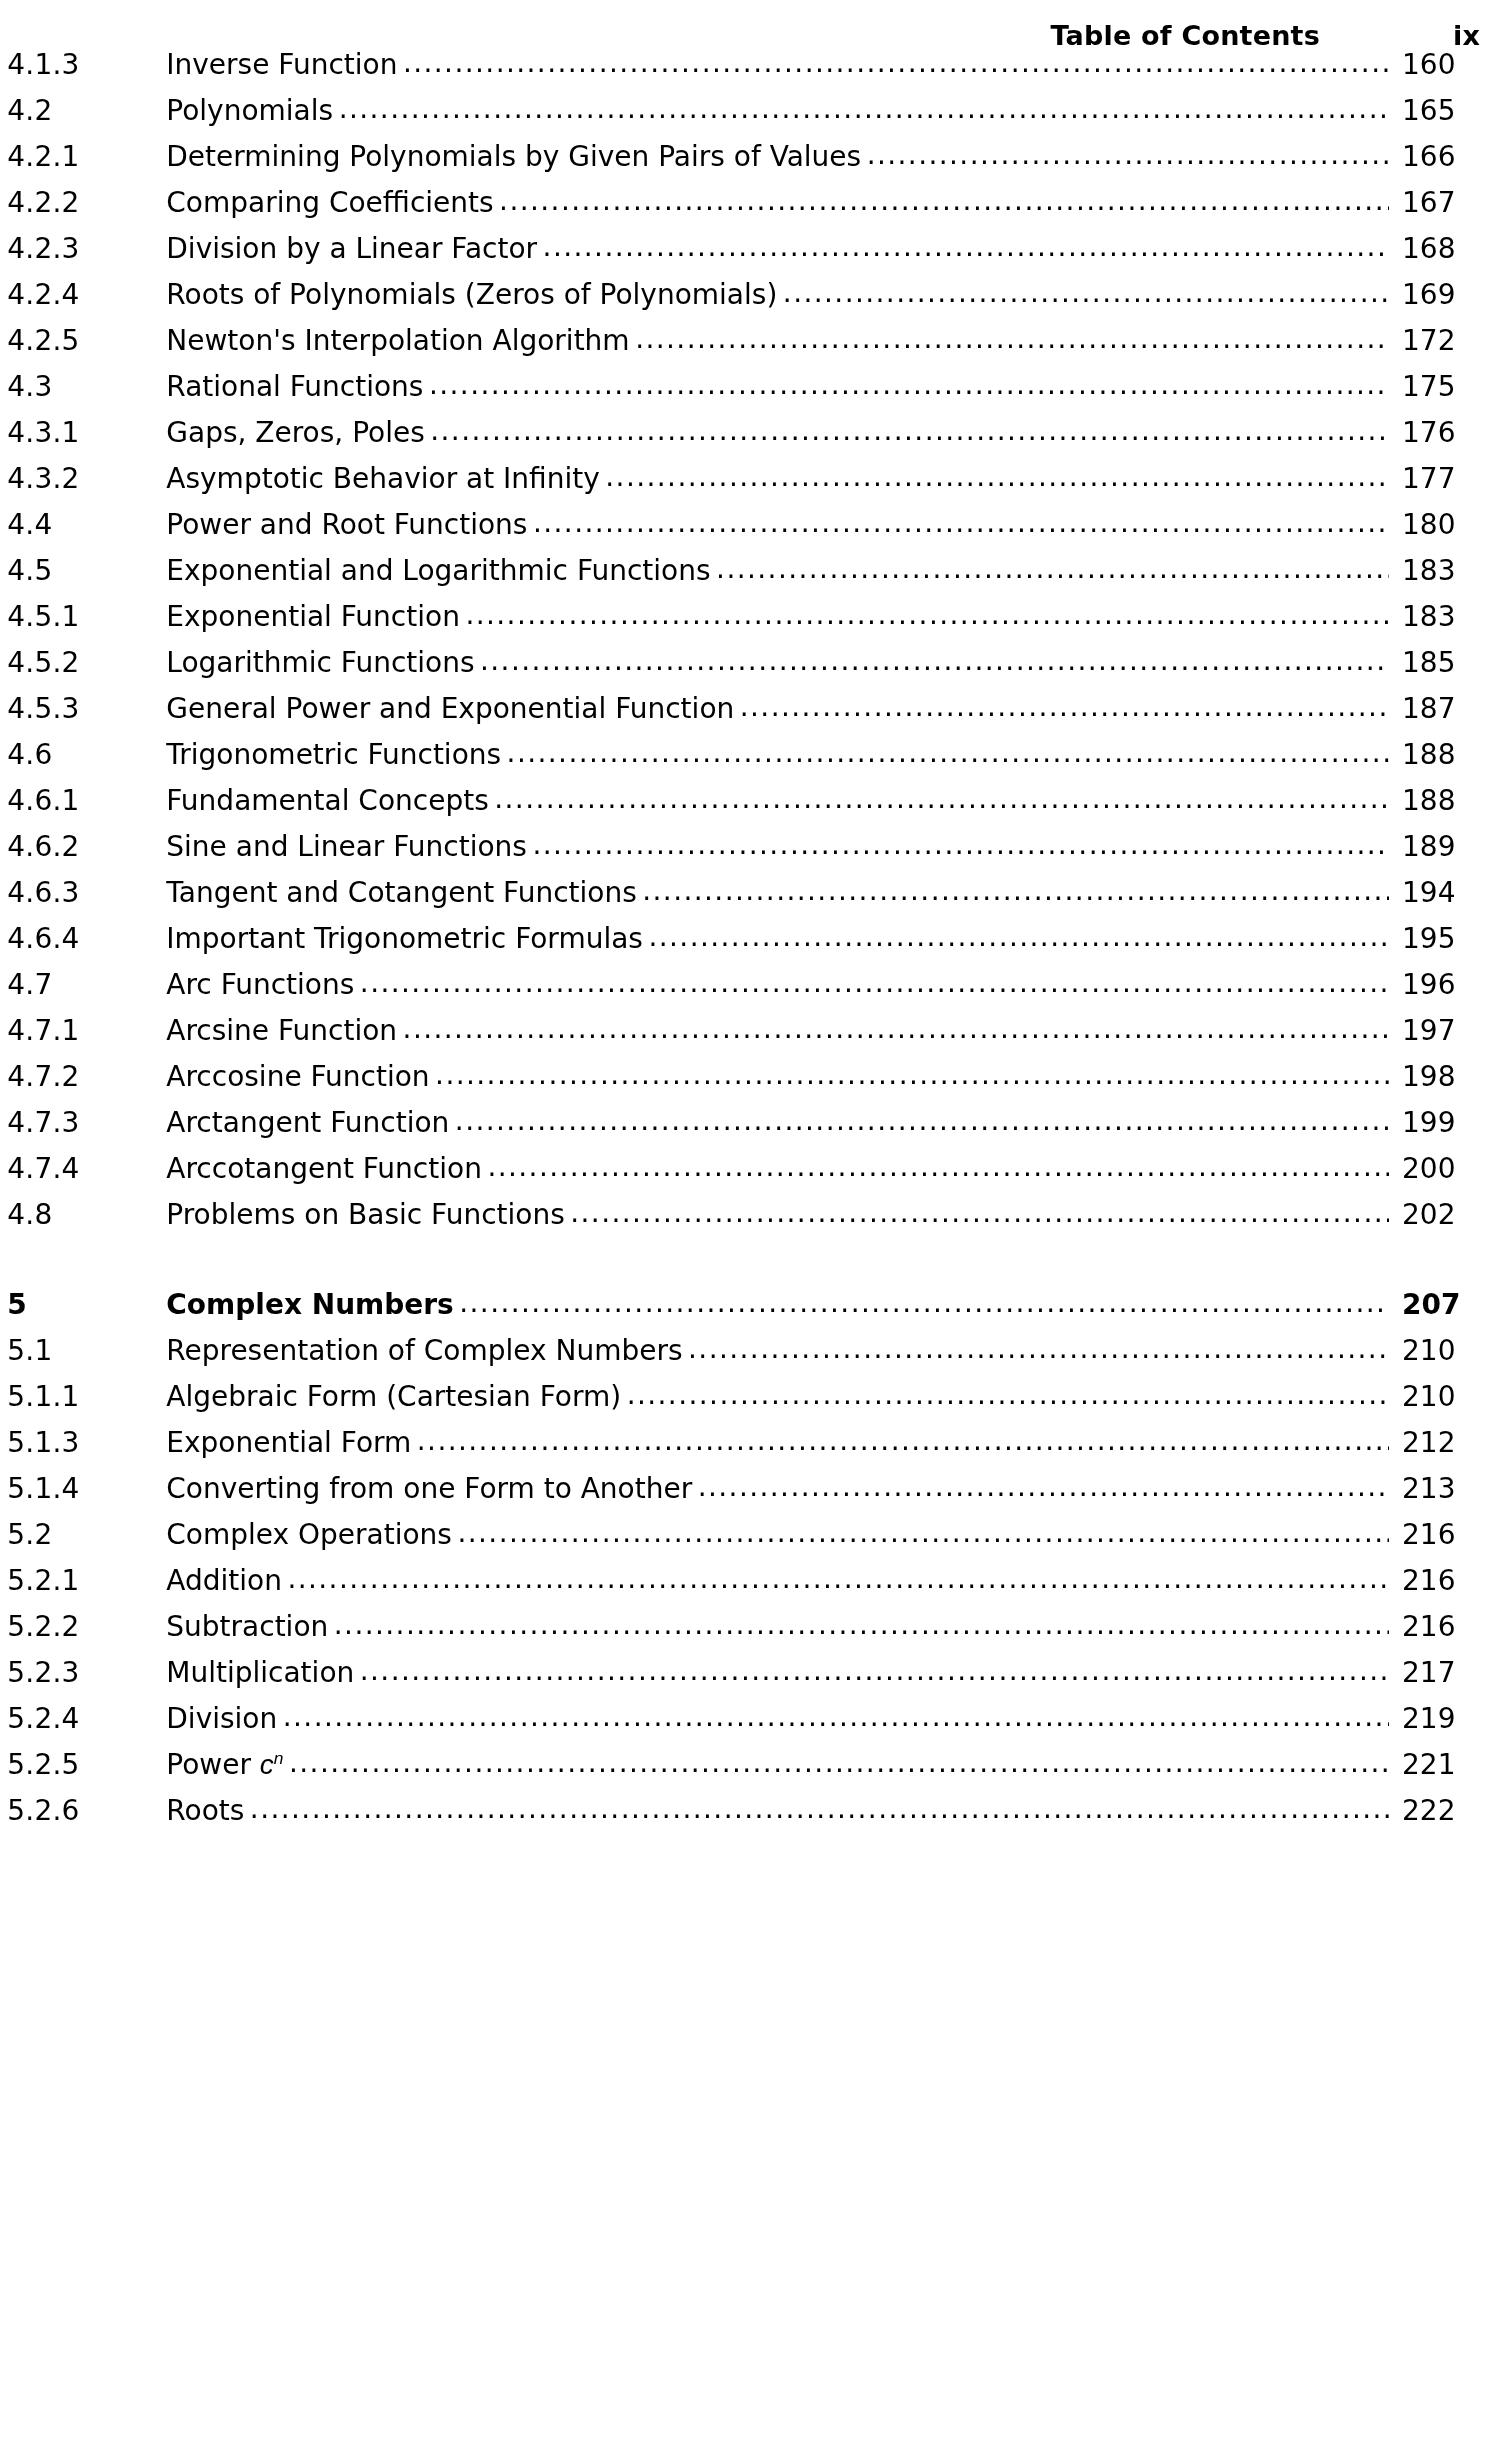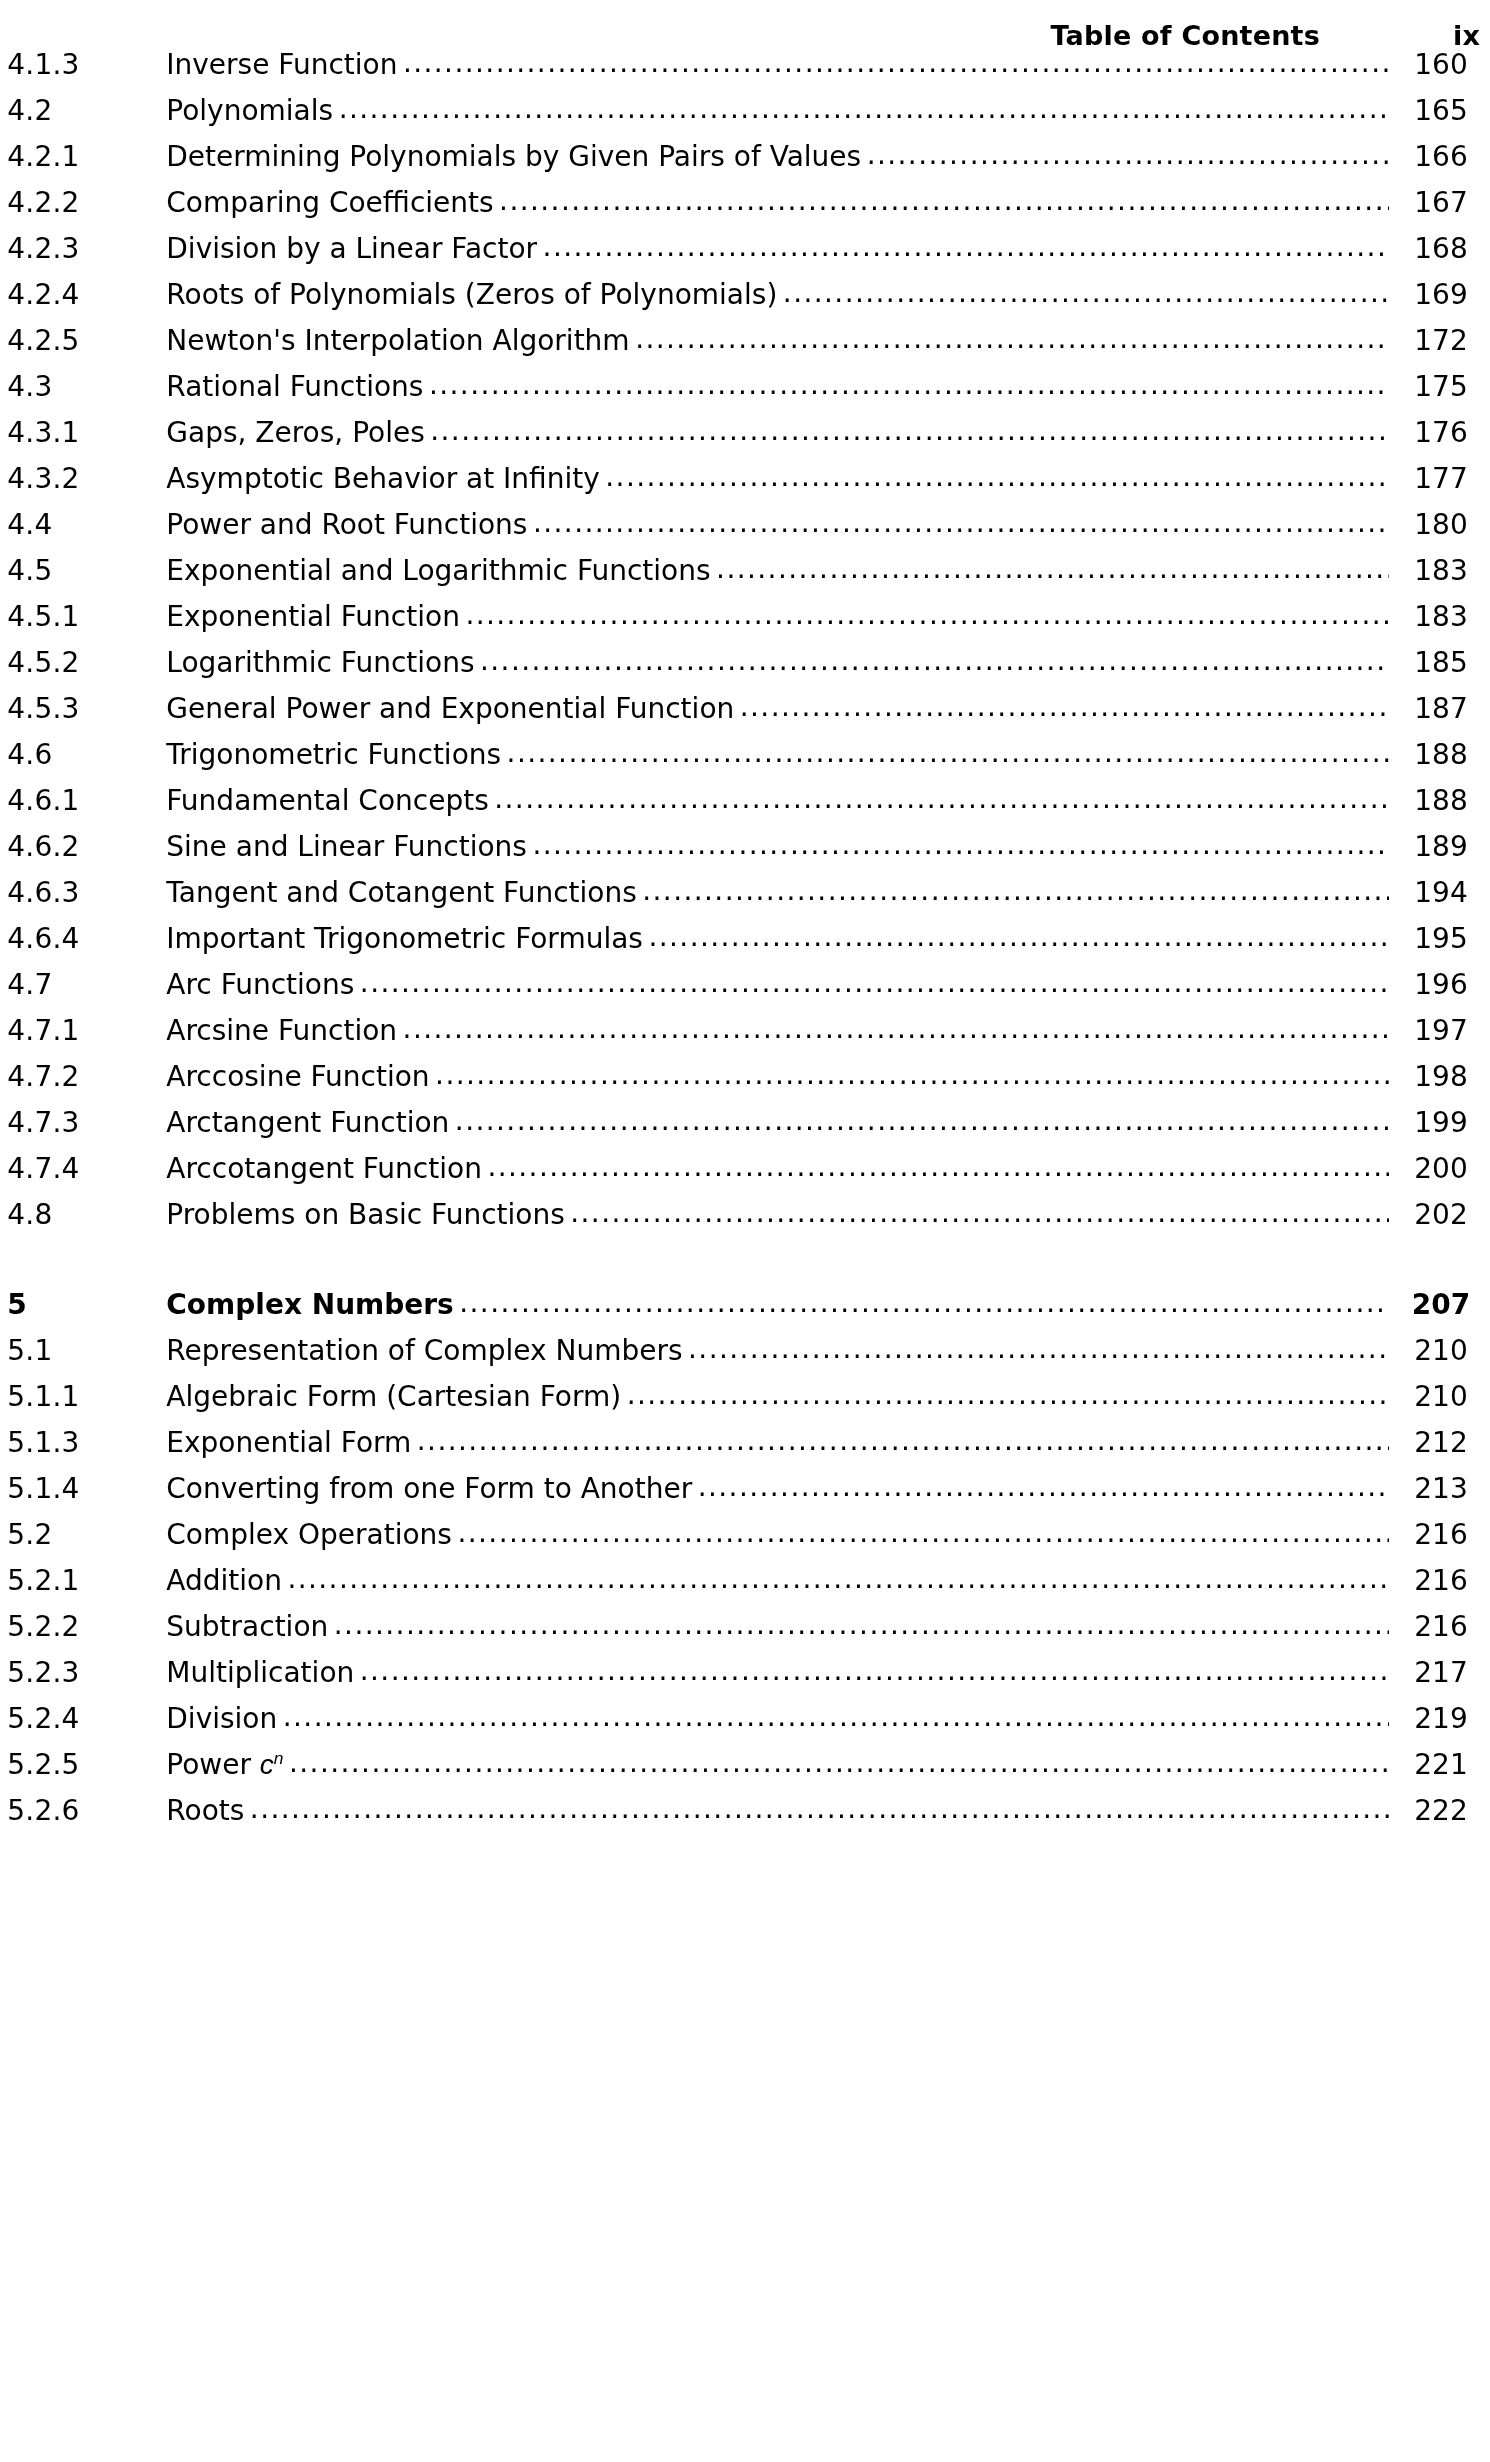--- a/index.html
+++ b/index.html
@@ -71,21 +71,21 @@
     color: #000;
     position: relative;
     top: -1.8px;
   }
   .dots::after {
     content: "........................................................................................................................................................";
   }
   .folio {
     flex: 0 0 auto;
     width: 78px;
-    text-align: center;
+    text-align: left;
     padding-left: 12.7px;
   }
   .toc-row.bold .num,
   .toc-row.bold .title,
   .toc-row.bold .folio {
     font-weight: bold;
   }
   .toc-row.bold .dots {
     font-weight: normal;
   }

